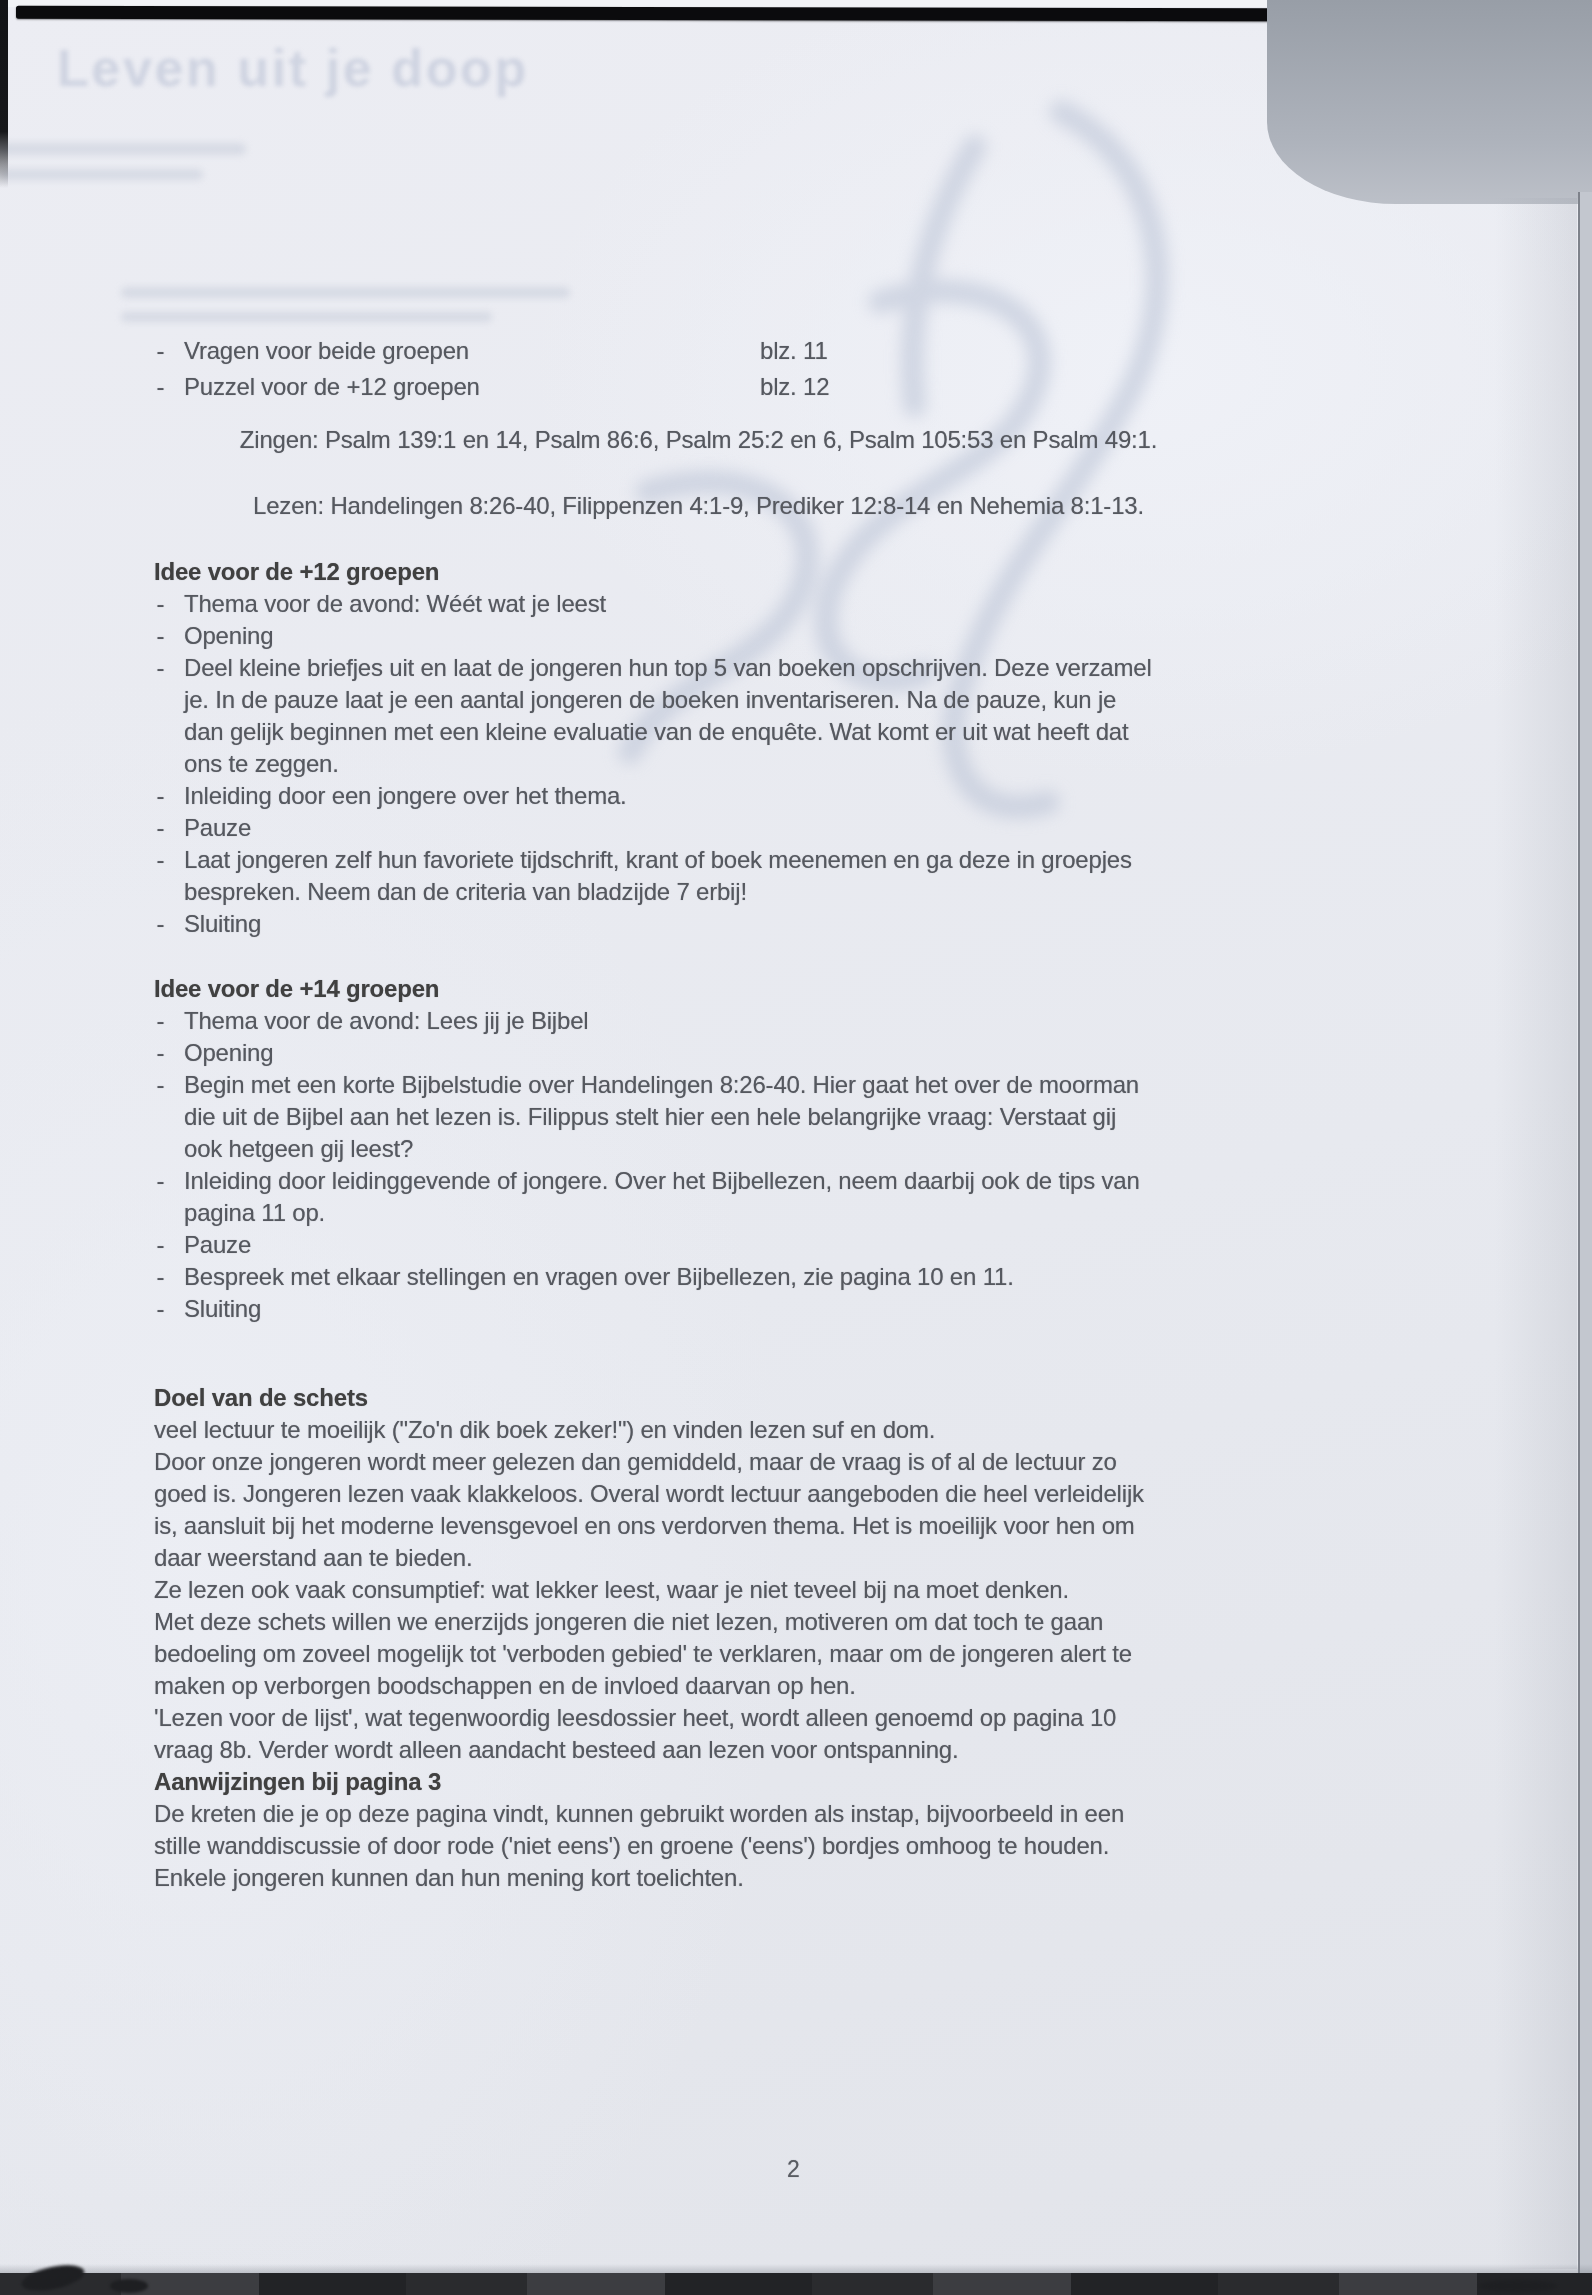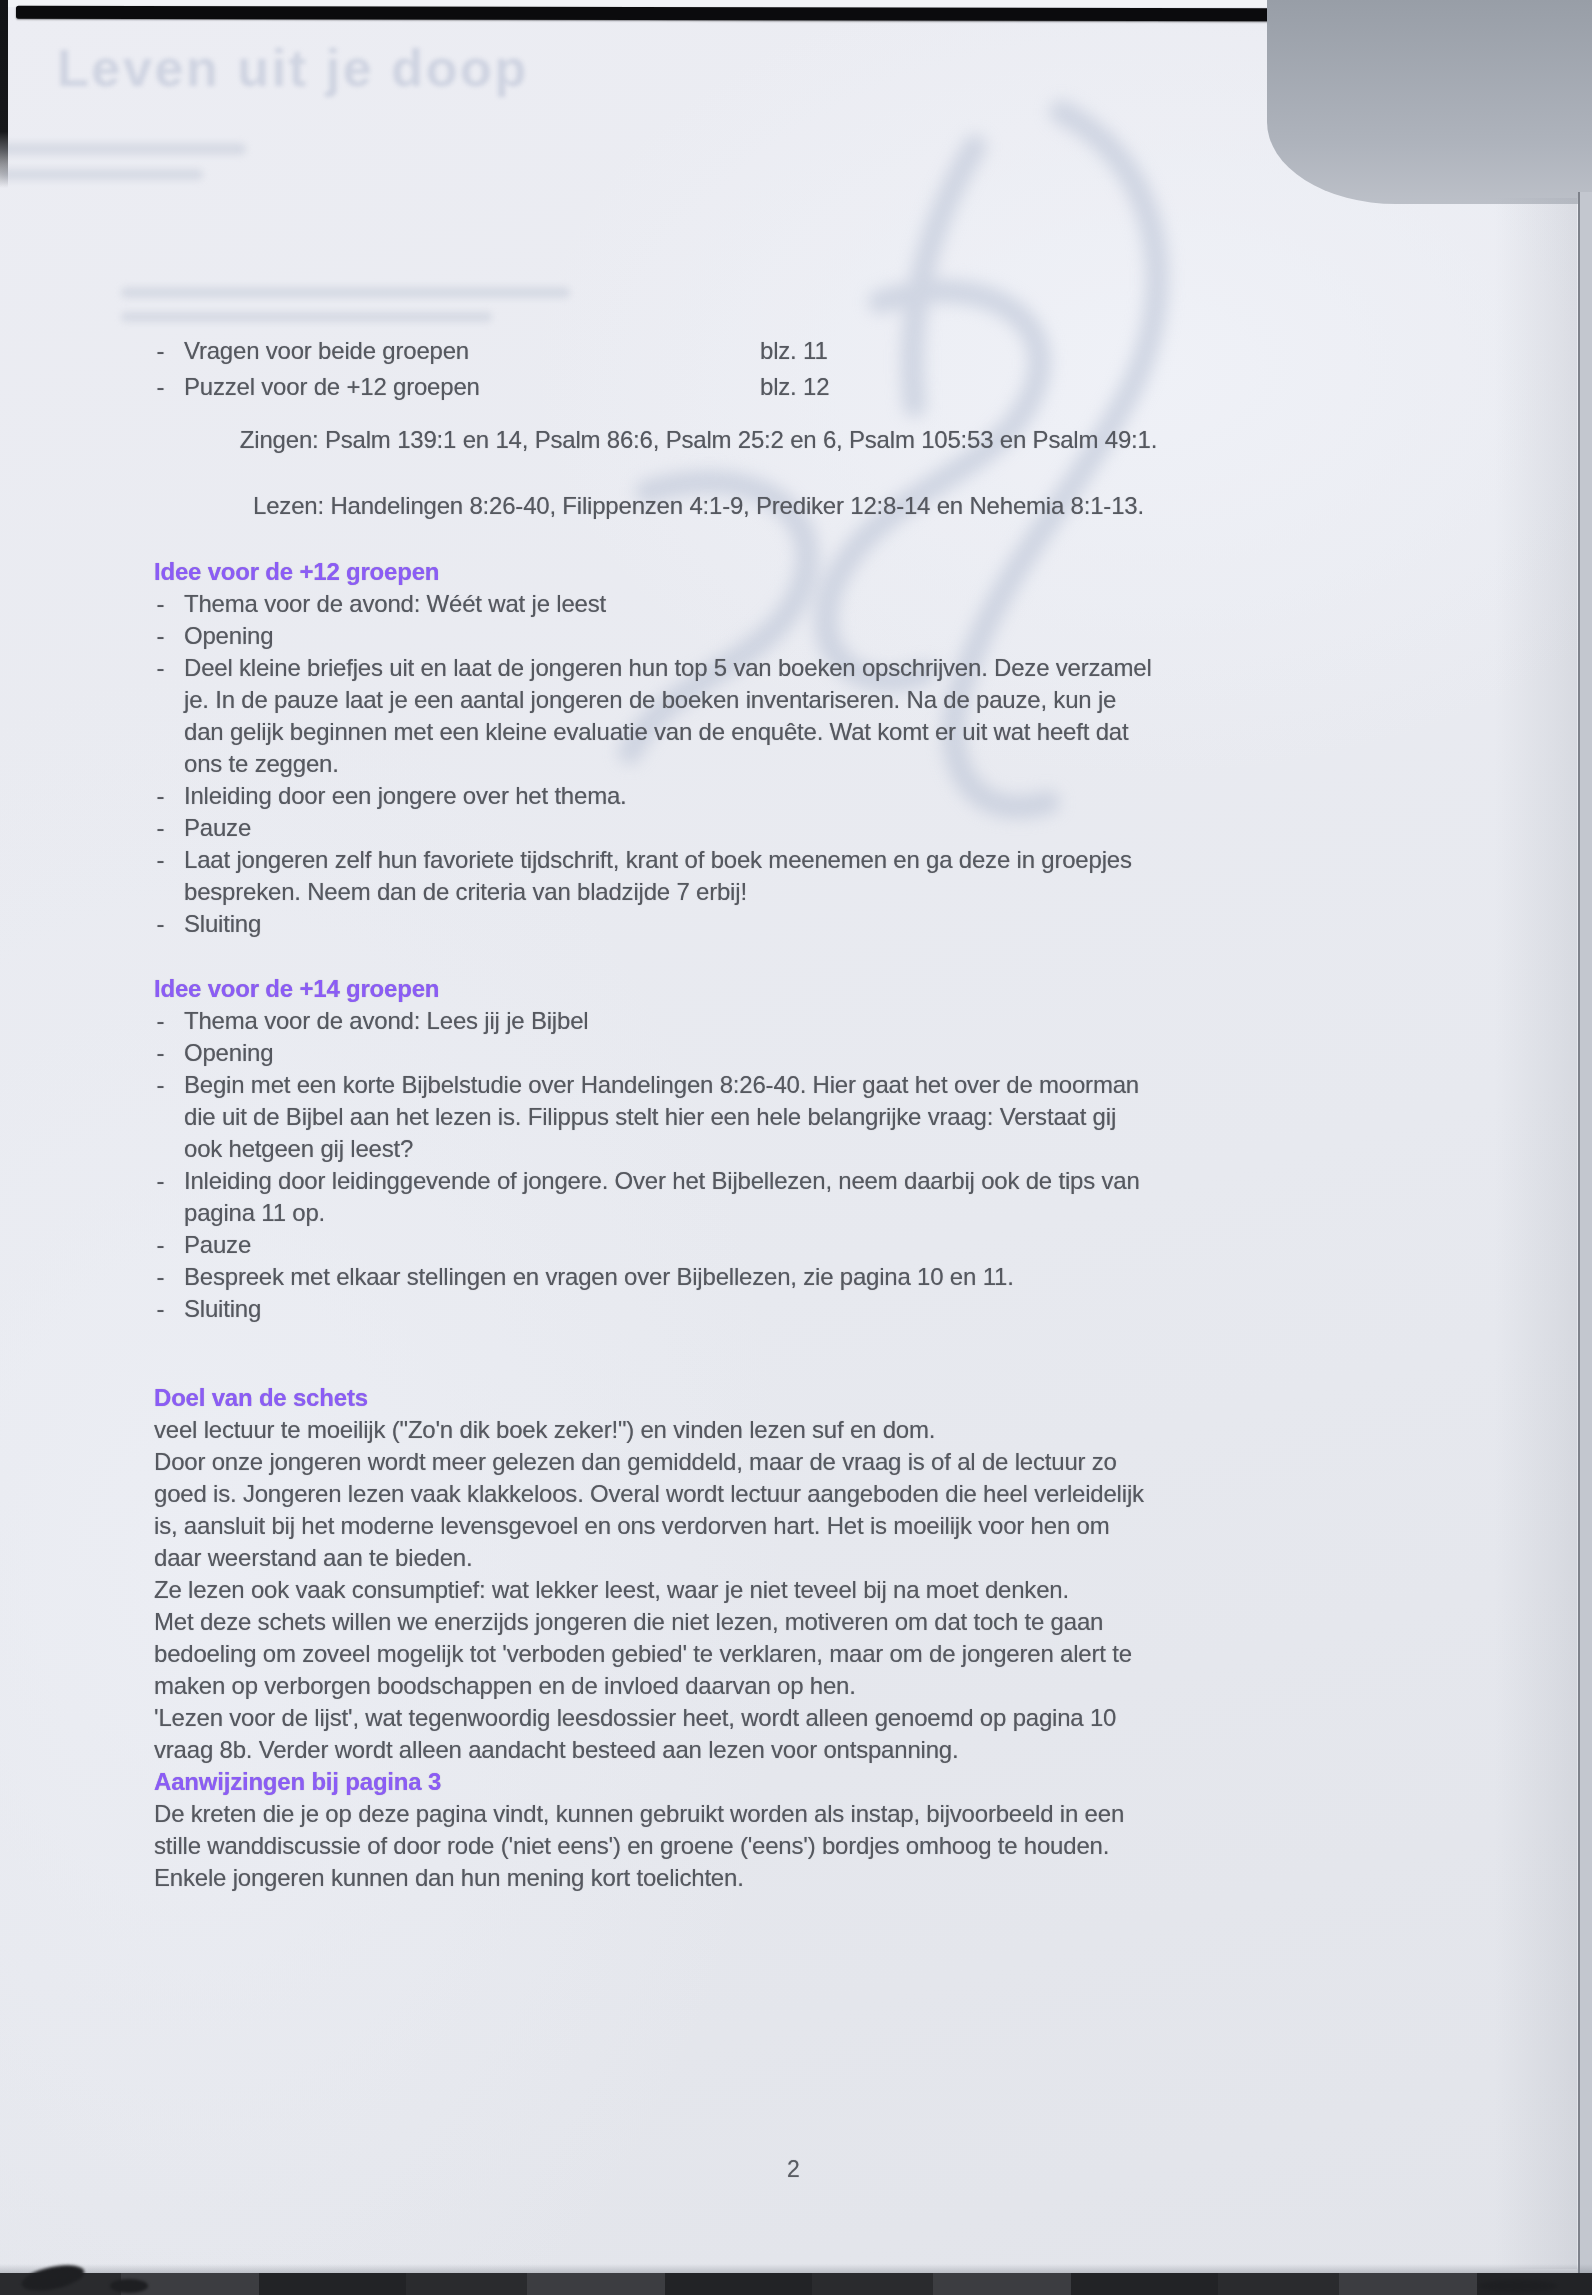--- a/index.html
+++ b/index.html
@@ -59,21 +59,21 @@
   .gb1 { left:0;   top:143px; width:246px; height:12px; }
   .gb2 { left:0;   top:169px; width:203px; height:11.2px; }
   .gb3 { left:121px; top:287px; width:449px; height:11.2px; }
   .gb4 { left:121px; top:312px; width:371px; height:10.4px; }
   .ghost-script { position:absolute; left:509px; top:43px; filter:blur(7.8px); opacity:.55; }
   
   .content { position:absolute; inset:0; color:#55585f; font-size:24px;
     text-shadow:0 0 0.9px rgba(88,91,98,.55); letter-spacing:-0.2px; }
   .content .abs { position:absolute; left:142px; width:1113px;text-align:center; }
   .content section { position:absolute; left:154px; width:1113px; }
-  h2 { margin:0; font-size:24px; line-height:32px; font-weight:bold; color:#8b5cf6; }
+  h2 { margin:0; font-size:24px; line-height:32px; font-weight:bold; color:#404040; }
   .pline, .line { line-height:32px; white-space:nowrap; }
   .li { position:relative; padding-left:30px; }
   .li::before { content:"-"; position:absolute; left:2.6px; top:0; line-height:32px; }
   .toc { position:absolute; left:154px; width:1113px; }
   .toc-row { position:relative; padding-left:30px; line-height:36px; white-space:nowrap; }
   .toc-row::before { content:"-"; position:absolute; left:2.6px; top:0; }
   .toc-row .ref { position:absolute; left:606px; top:0; }
   .pagenum { position:absolute; left:787px; top:2156px; font-size:23px; color:#595c62; }
 </style>
 </head>
@@ -229,21 +229,21 @@
         </div>
     </section>
 
     <section style="top:1382px">
       <h2>Doel van de schets</h2>
       <div>
 
           <div class="pline">veel lectuur te moeilijk ("Zo'n dik boek zeker!") en vinden lezen suf en dom.</div>
           <div class="pline">Door onze jongeren wordt meer gelezen dan gemiddeld, maar de vraag is of al de lectuur zo</div>
           <div class="pline">goed is. Jongeren lezen vaak klakkeloos. Overal wordt lectuur aangeboden die heel verleidelijk</div>
-          <div class="pline">is, aansluit bij het moderne levensgevoel en ons verdorven hart. Het is moeilijk voor hen om</div>
+          <div class="pline">is, aansluit bij het moderne levensgevoel en ons verdorven thema. Het is moeilijk voor hen om</div>
           <div class="pline">daar weerstand aan te bieden.</div>
           <div class="pline">Ze lezen ook vaak consumptief: wat lekker leest, waar je niet teveel bij na moet denken.</div>
           <div class="pline">Met deze schets willen we enerzijds jongeren die niet lezen, motiveren om dat toch te gaan</div>
           <div class="pline">bedoeling om zoveel mogelijk tot 'verboden gebied' te verklaren, maar om de jongeren alert te</div>
           <div class="pline">maken op verborgen boodschappen en de invloed daarvan op hen.</div>
           <div class="pline">'Lezen voor de lijst', wat tegenwoordig leesdossier heet, wordt alleen genoemd op pagina 10</div>
           <div class="pline">vraag 8b. Verder wordt alleen aandacht besteed aan lezen voor ontspanning.</div>
         </div>
       <h2>Aanwijzingen bij pagina 3</h2>
       <div>

